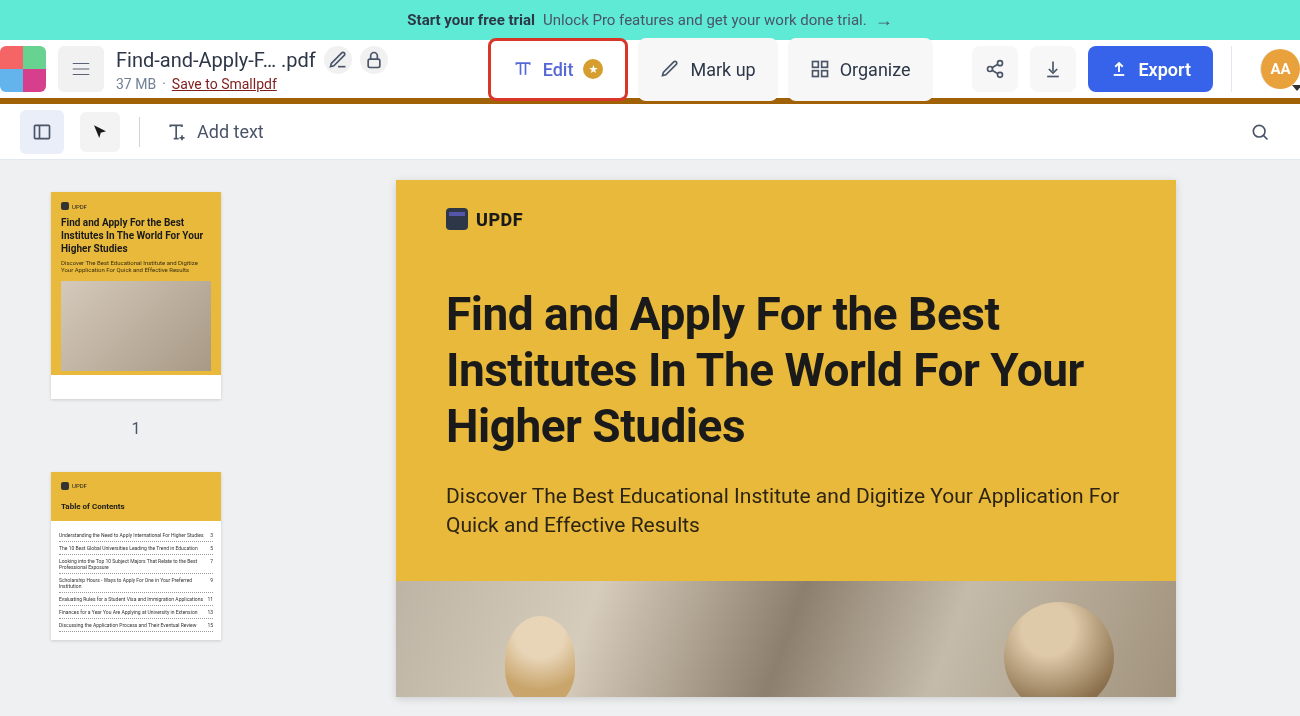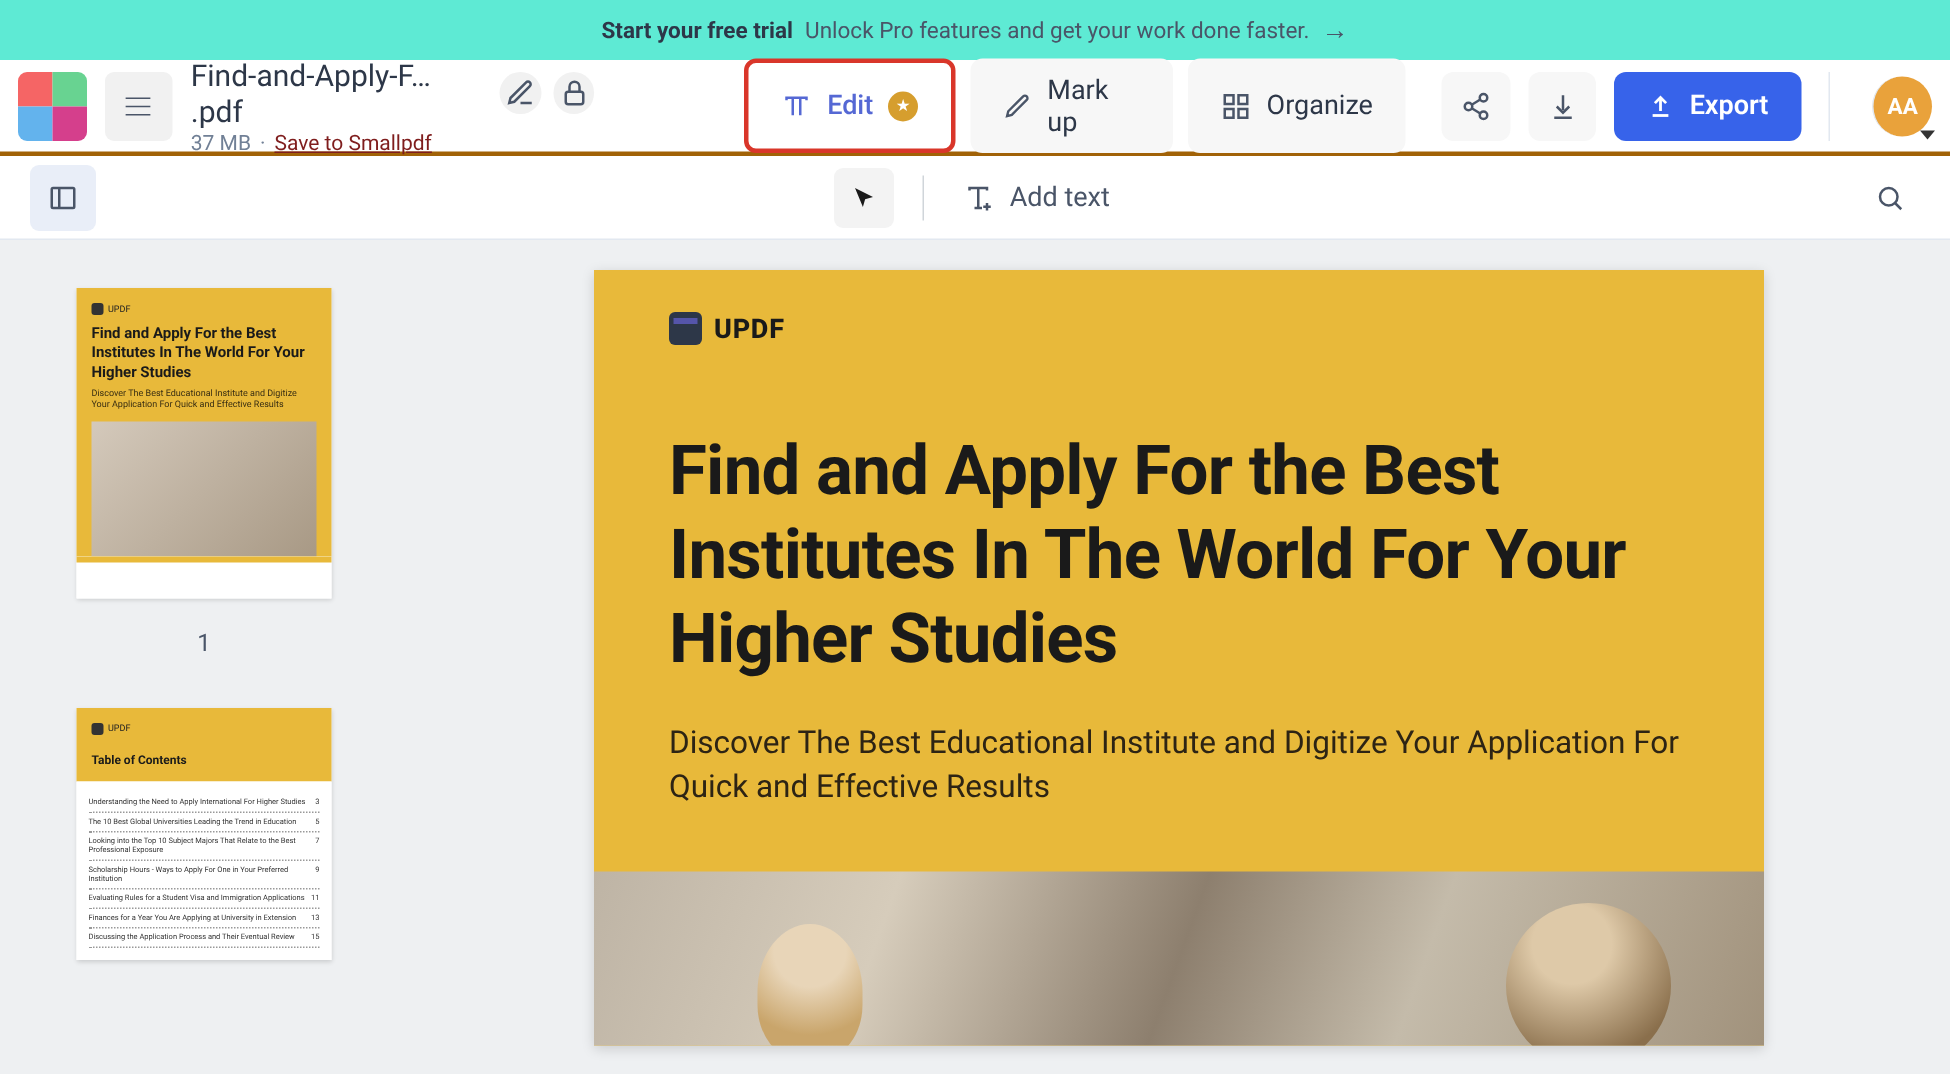--- a/index.html
+++ b/index.html
@@ -4,21 +4,21 @@
 <style>
   * { box-sizing: border-box; margin: 0; padding: 0; }
   body { font-family: -apple-system, BlinkMacSystemFont, "Segoe UI", Roboto, Arial, sans-serif; width: 1300px; height: 716px; overflow: hidden; background: #f5f5f5; }
 
   
   .banner { background: #5eead4; height: 40px; display: flex; align-items: center; justify-content: center; gap: 8px; font-size: 15px; color: #4a5568; }
   .banner .bold { font-weight: 700; color: #2d3748; }
   .banner .arrow { font-size: 18px; font-weight: 700; }
 
   
-  .toolbar { background: #fff; height: 64px; display: flex; align-items: center; padding: 0 12px; gap: 12px; border-bottom: 3px solid #a16207; }
+  .toolbar { background: #fff; height: 64px; display: flex; align-items: center; padding: 0 0; gap: 12px; border-bottom: 6px solid #a16207; }
   .logo { width: 46px; height: 46px; border-radius: 6px; display: grid; grid-template-columns: 1fr 1fr; grid-template-rows: 1fr 1fr; overflow: hidden; }
   .logo div:nth-child(1){background:#f56565;} .logo div:nth-child(2){background:#68d391;} .logo div:nth-child(3){background:#63b3ed;} .logo div:nth-child(4){background:#d53f8c;}
   .menu-btn { width: 46px; height: 46px; border-radius: 6px; background:#f1f1f1; display:flex; align-items:center; justify-content:center; }
   .menu-btn svg { width: 22px; height: 22px; stroke:#4a5568; }
   .file-meta { display:flex; flex-direction:column; gap:2px; margin-right:8px; }
   .file-row1 { display:flex; align-items:center; gap:8px; }
   .file-title { font-size: 20px; color:#2d3748; }
   .icon-btn { width: 28px; height:28px; border-radius:50%; background:#f1f1f1; display:flex; align-items:center; justify-content:center; }
   .file-row2 { font-size: 14px; color:#718096; display:flex; gap:6px; align-items:center;}
   .file-row2 .link { color:#7f1d1d; text-decoration: underline; cursor:pointer; }
@@ -30,21 +30,21 @@
   .spacer { flex:1; }
   .square-btn { width:46px; height:46px; border-radius:8px; background:#f7f7f7; display:flex; align-items:center; justify-content:center; cursor:pointer;}
   .export-btn { height:46px; padding:0 22px; border-radius:8px; background:#3763ea; color:#fff; display:flex; align-items:center; gap:10px; font-size:18px; font-weight:600; cursor:pointer;}
   .avatar { width:40px; height:40px; border-radius:50%; background:#e9a23b; color:#fff; display:flex; align-items:center; justify-content:center; font-weight:700; font-size:15px; position:relative; margin-left:14px; border-left:1px solid #e2e8f0; padding-left:0;}
   .avatar-wrap { display:flex; align-items:center; border-left:1px solid #e2e8f0; padding-left:14px; margin-left:6px; height:46px;}
   .avatar .caret { position:absolute; bottom:-2px; right:-2px; width:0;height:0;border-left:5px solid transparent;border-right:5px solid transparent;border-top:6px solid #333;}
 
   
   .subbar { background:#fff; height:56px; display:flex; align-items:center; padding:0 20px; gap:16px; border-bottom:1px solid #e2e8f0;}
   .panel-toggle { width:44px; height:44px; border-radius:6px; background:#e9eef8; display:flex; align-items:center; justify-content:center;}
-  .sub-center { flex:1; display:flex; align-items:center; justify-content:center; gap:19px;}
+  .sub-center { flex:1; display:flex; align-items:center; gap:19px;}
   .pointer-btn { width:40px; height:40px; border-radius:6px; background:#f3f3f3; display:flex; align-items:center; justify-content:center;}
   .addtext-btn { display:flex; align-items:center; gap:10px; color:#4a5568; font-size:18px; padding:0 8px;}
   .search-btn { width:40px; height:40px; display:flex; align-items:center; justify-content:center;}
 
   
   .main { display:flex; height:592px; }
   .thumb-panel { width:272px; background:#eef0f2; overflow-y:auto; padding:32px 28px; position:relative;}
   .thumb-panel::-webkit-scrollbar{width:14px;} .thumb-panel::-webkit-scrollbar-thumb{background:#c0c4c9;}
   .thumb { width:170px; background:#fff; margin:0 auto 20px; box-shadow:0 1px 3px rgba(0,0,0,.15);}
   .thumb .cover{ background:#e8b93a; padding:10px 10px 0;}
@@ -72,21 +72,21 @@
   .page .photo::before{content:"";position:absolute;left:14%;top:30%;width:70px;height:90px;background:radial-gradient(circle at 50% 20%,#e8d5b8 30%,#c9a56b 70%);border-radius:50% 50% 40% 40%;}
   .page .photo::after{content:"";position:absolute;right:8%;top:18%;width:110px;height:110px;background:radial-gradient(circle at 40% 25%,#dec9a8 25%,#8a6f4c 75%);border-radius:50%;}
 
   svg.ico{width:20px;height:20px;stroke:#4a5568;fill:none;stroke-width:2;}
 </style>
 </head>
 <body>
 
 <div class="banner">
   <span class="bold">Start your free trial</span>
-  <span>Unlock Pro features and get your work done faster.</span>
+  <span>Unlock Pro features and get your work done trial.</span>
   <span class="arrow">→</span>
 </div>
 
 <div class="toolbar">
   <div class="logo">
       <div></div>
       <div></div>
       <div></div>
       <div></div>
     </div>

